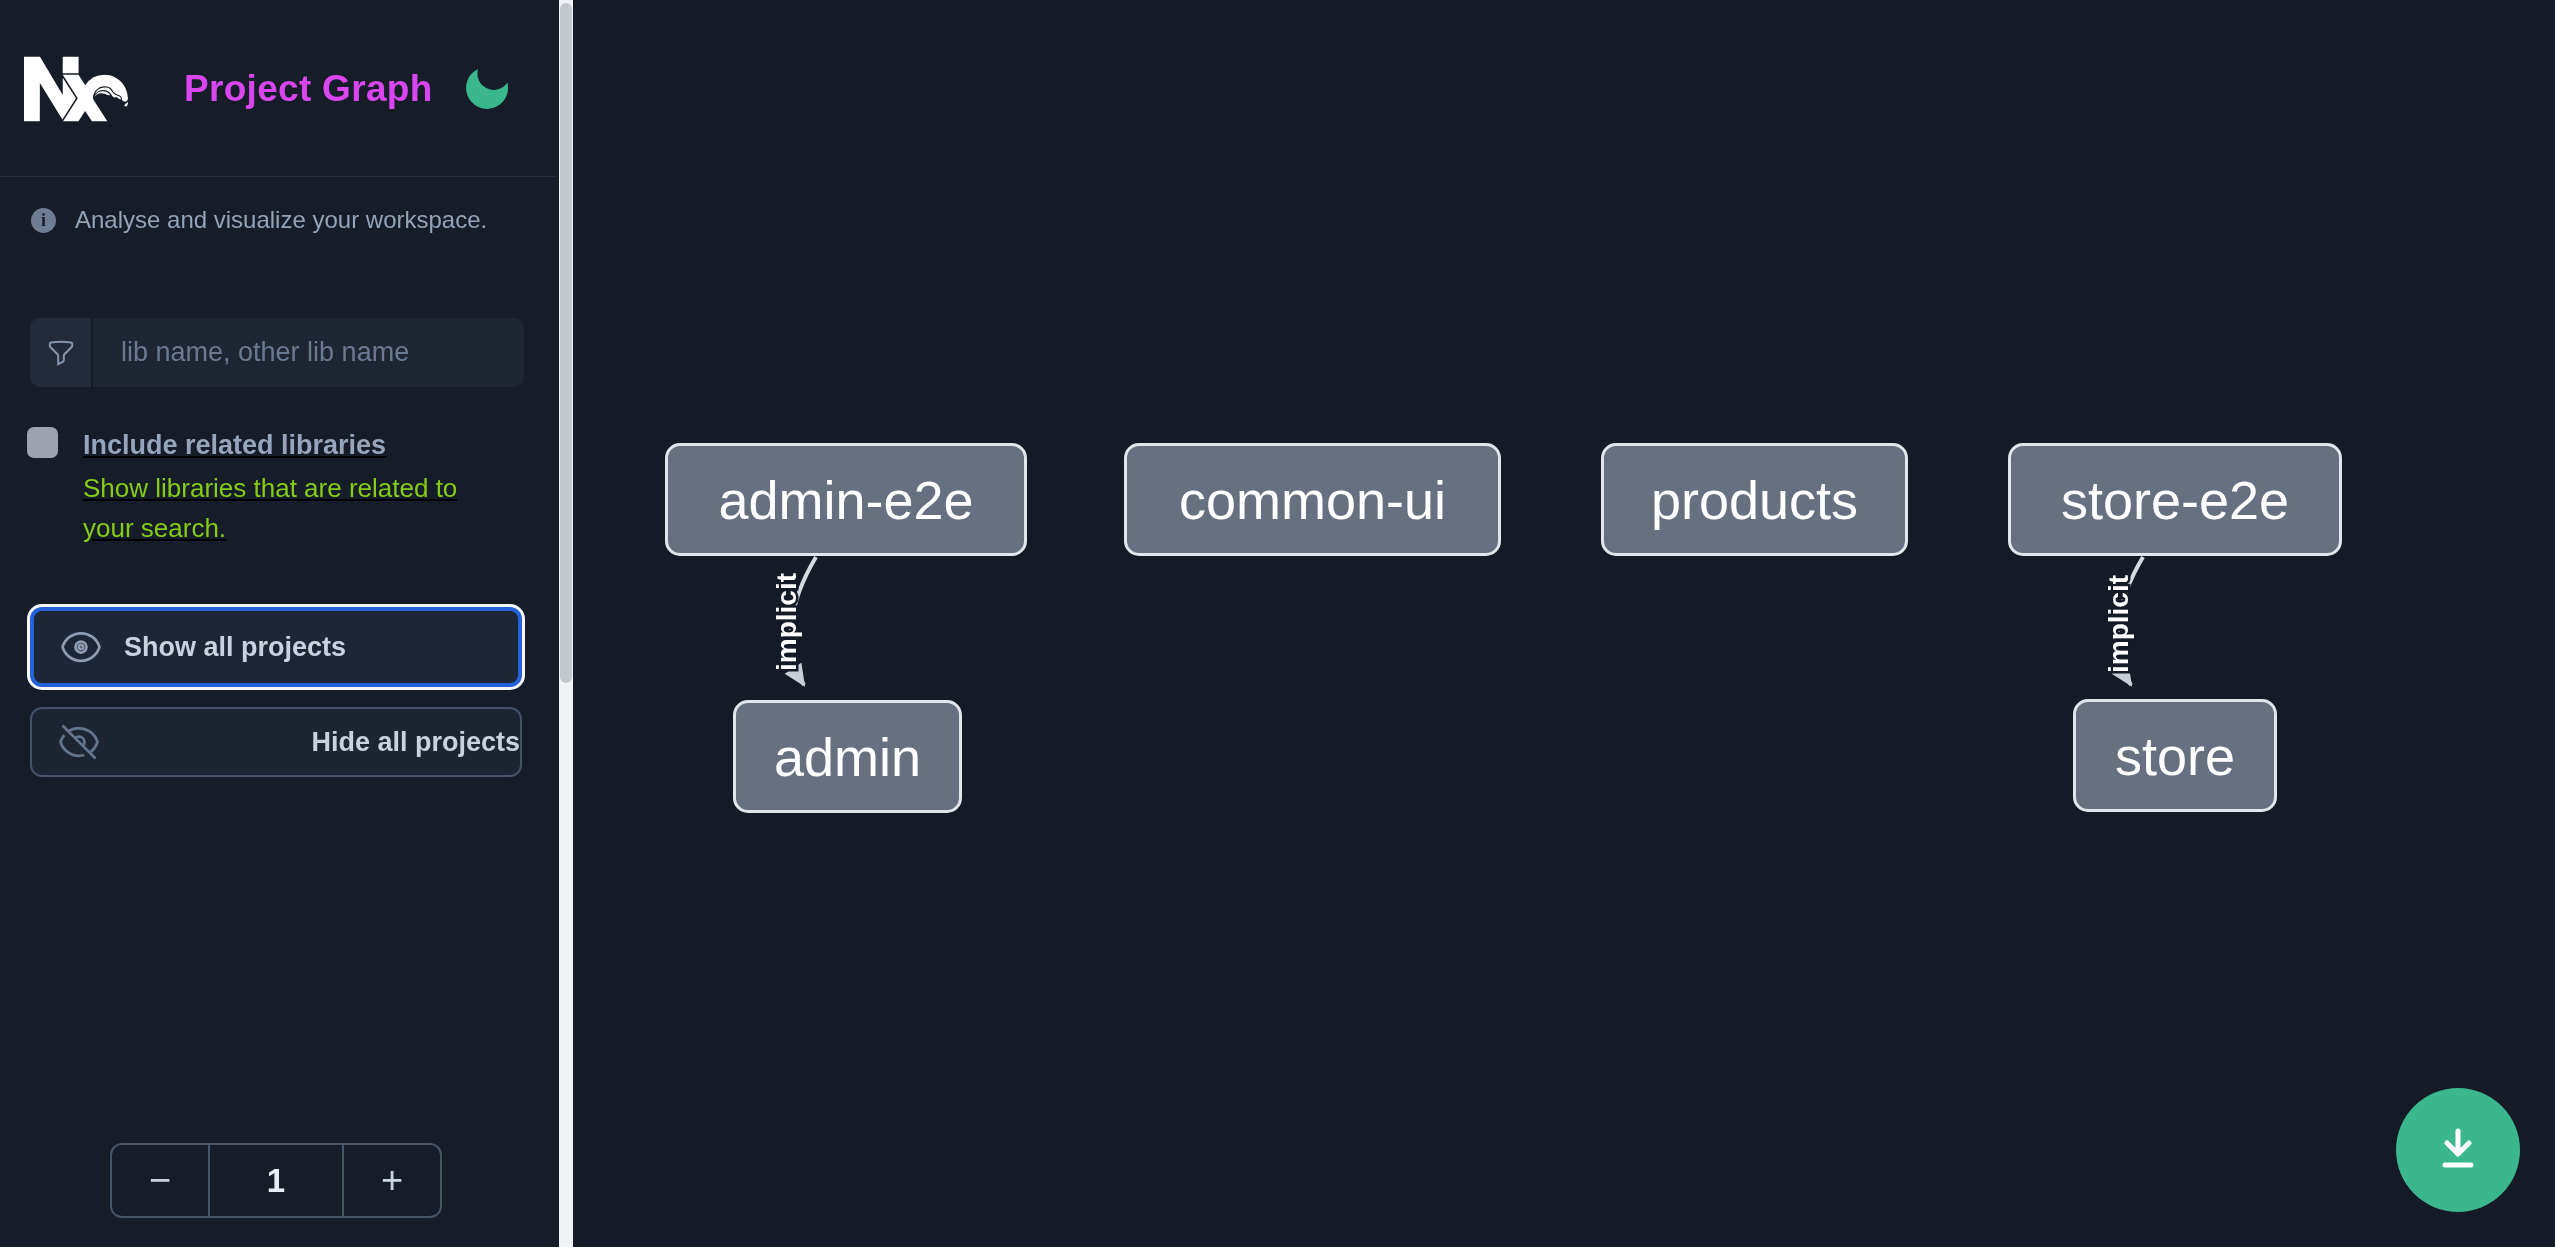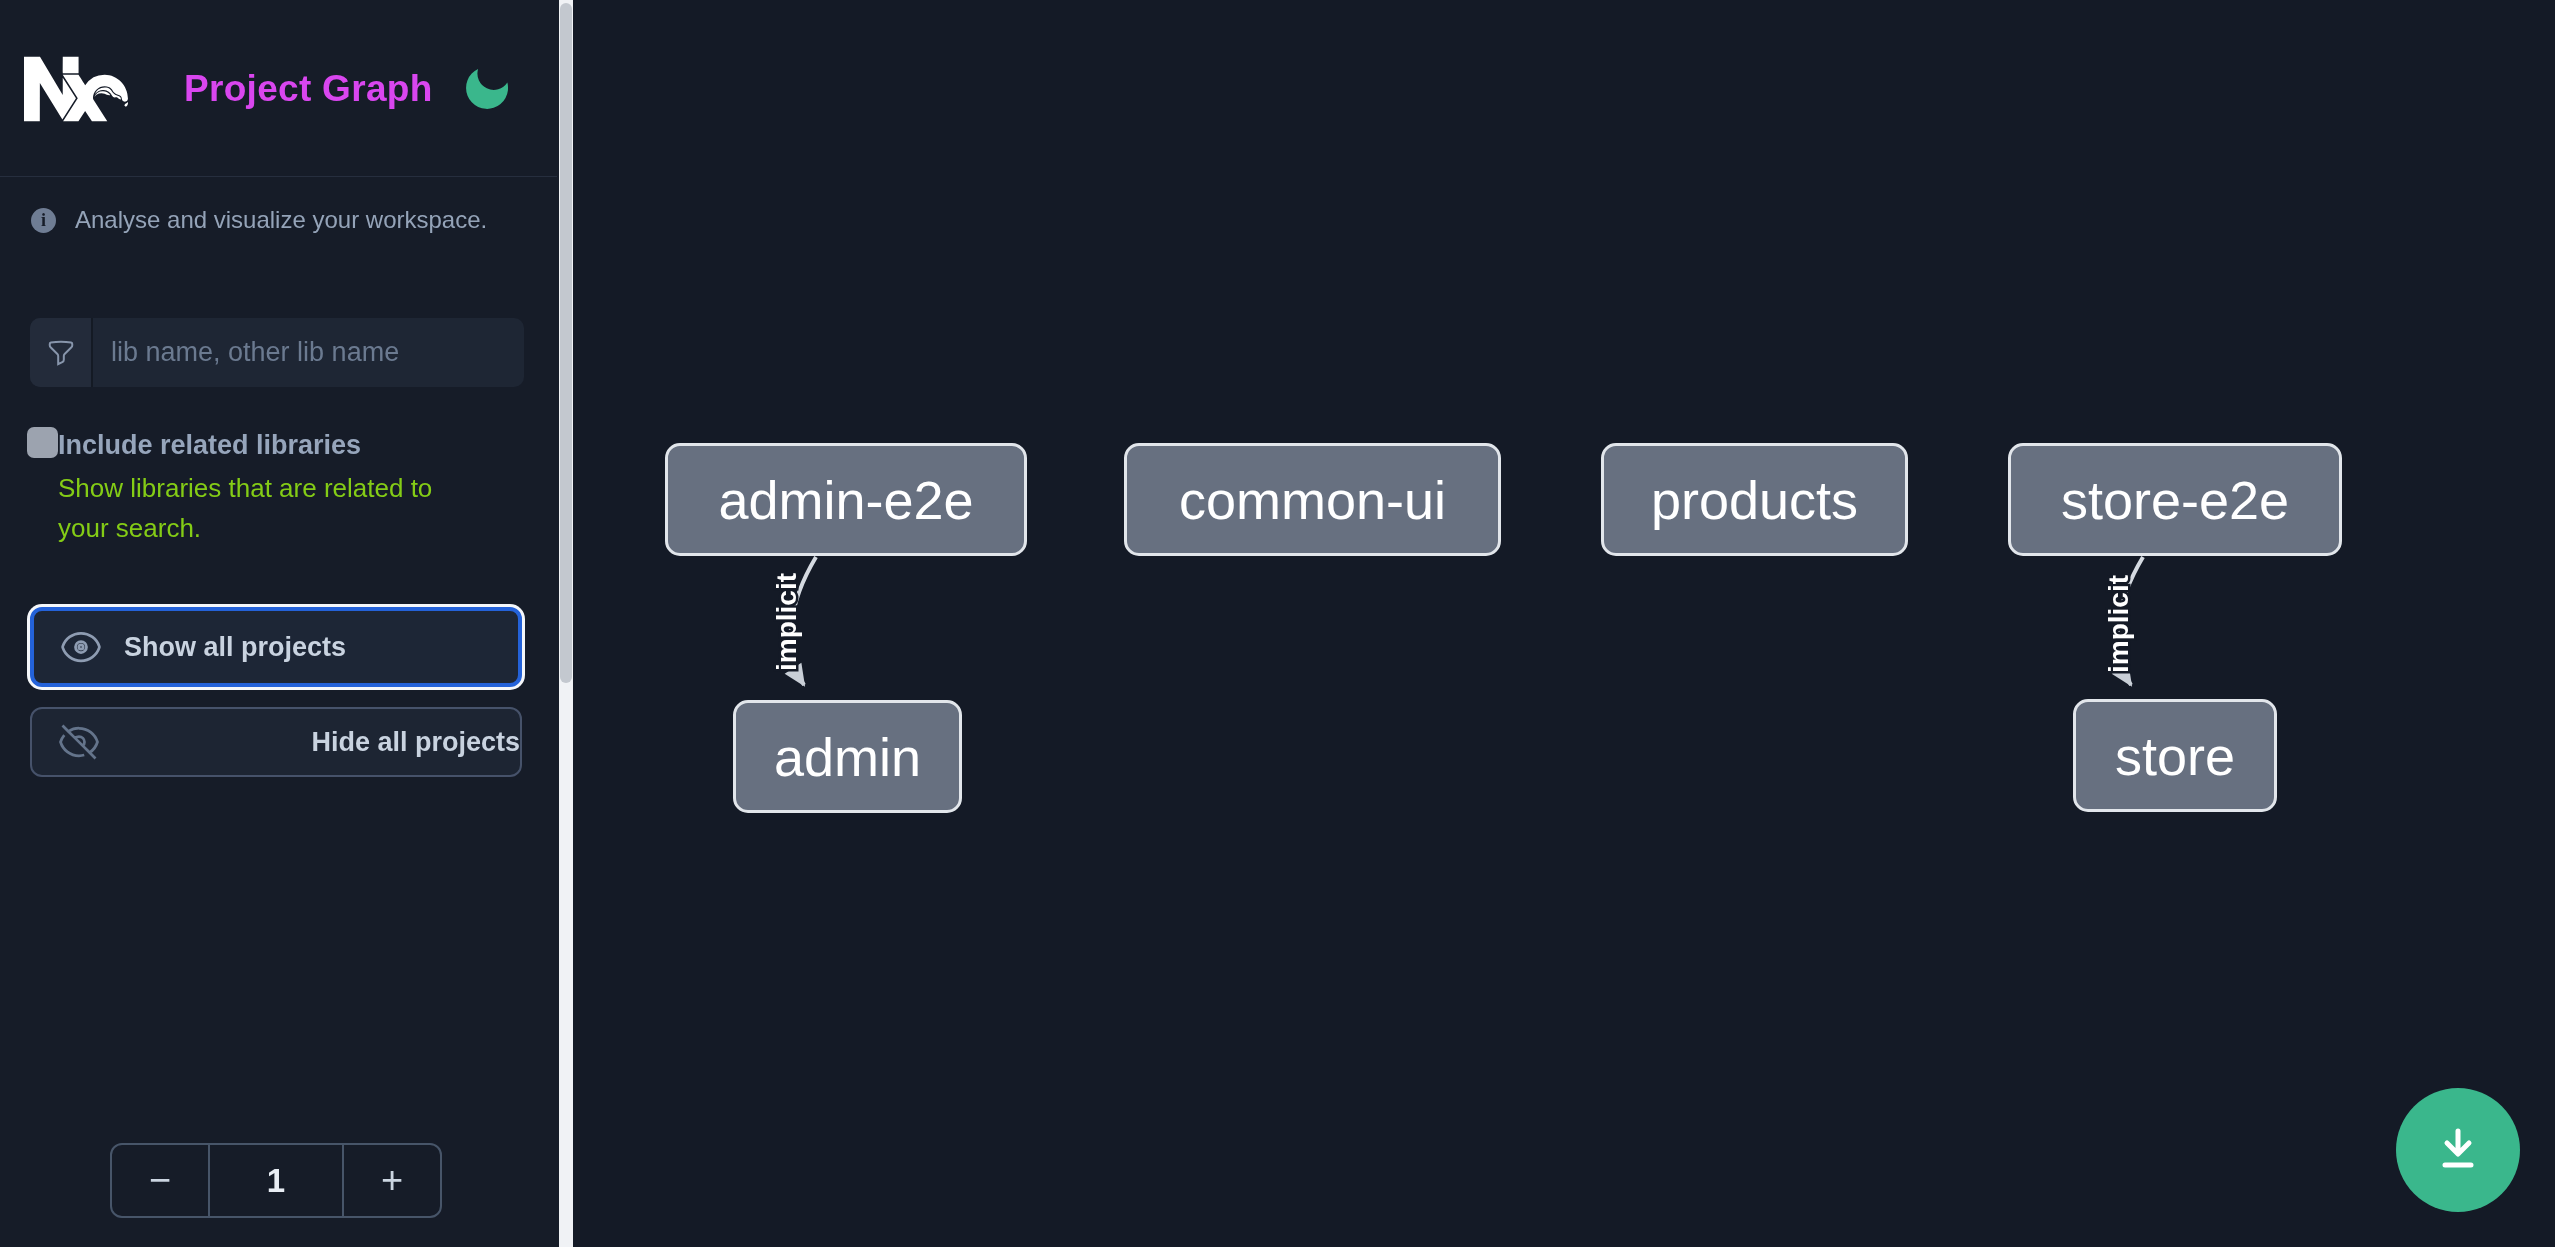--- a/index.html
+++ b/index.html
@@ -18,31 +18,31 @@
                font-size:18px; font-weight:700; display:flex; align-items:center; justify-content:center;
                font-family:"Liberation Serif", serif; flex:none; }
   .info-text { font-size:24px; color:#94a3b8; }
 
   .search-box { position:absolute; left:30px; top:318px; width:494px; height:69px; background:#1e2634;
                 border-radius:10px; display:flex; overflow:hidden; }
   .search-iconcell { width:63px; flex:none; background:#232b3a; border-right:2px solid #141a24;
                      display:flex; align-items:center; justify-content:center; }
   .funnel { width:30px; height:30px; stroke:#8795ab; fill:none; stroke-width:1.6; }
   .search-box input { flex:1; background:transparent; border:none; outline:none; color:#cbd5e1;
-                      font-size:27px; padding:0 18px; font-family:"Liberation Sans", sans-serif; }
+                      font-size:27px; padding:0 28px; font-family:"Liberation Sans", sans-serif; }
   .search-box input::placeholder { color:#6b7a90; }
 
   .toggle-row { position:absolute; left:27px; width:500px; display:flex; align-items:flex-start; }
   .cb { width:31px; height:31px; border-radius:7px; flex:none; margin-top:0; }
   .cb-gray  { background:#9ca3af; }
   .cb-white { background:#ffffff; }
   .cb-green { background:#2fb585; display:flex; align-items:center; justify-content:center; }
   .cb-green svg { width:24px; height:24px; stroke:#152032; stroke-width:4; fill:none;
                   stroke-linecap:round; stroke-linejoin:round; }
-  .toggle-text { margin-top:2px; }
+  .toggle-text { margin-left:25px; margin-top:2px;text-decoration:underline; }
   .toggle-title { font-size:27px; font-weight:700; color:#96a5bb; line-height:32px; }
   .toggle-desc { font-size:26px; color:#84cc16; line-height:40px; margin-top:7px; white-space:pre-line; }
 
   .side-btn { position:absolute; left:30px; width:492px; display:flex; align-items:center; gap:21px;
               padding-left:25px; border-radius:12px; cursor:pointer; color:#c9d3e0; font-size:27px; font-weight:700; }
   .btn-show { top:607px; height:80px; background:#1d2636; border:4px solid #2462d9; box-shadow:0 0 0 3px #f5f7fa; }
   .btn-hide { top:707px; height:70px; background:#1d2533; border:2px solid #46526a;justify-content:space-between; }
   .eye  { width:44px; height:44px; stroke:#8e9cb2; fill:none; stroke-width:1.5; flex:none; }
   .eyeoff { width:44px; height:44px; stroke:#64748b; fill:none; stroke-width:1.5; flex:none; }
 

